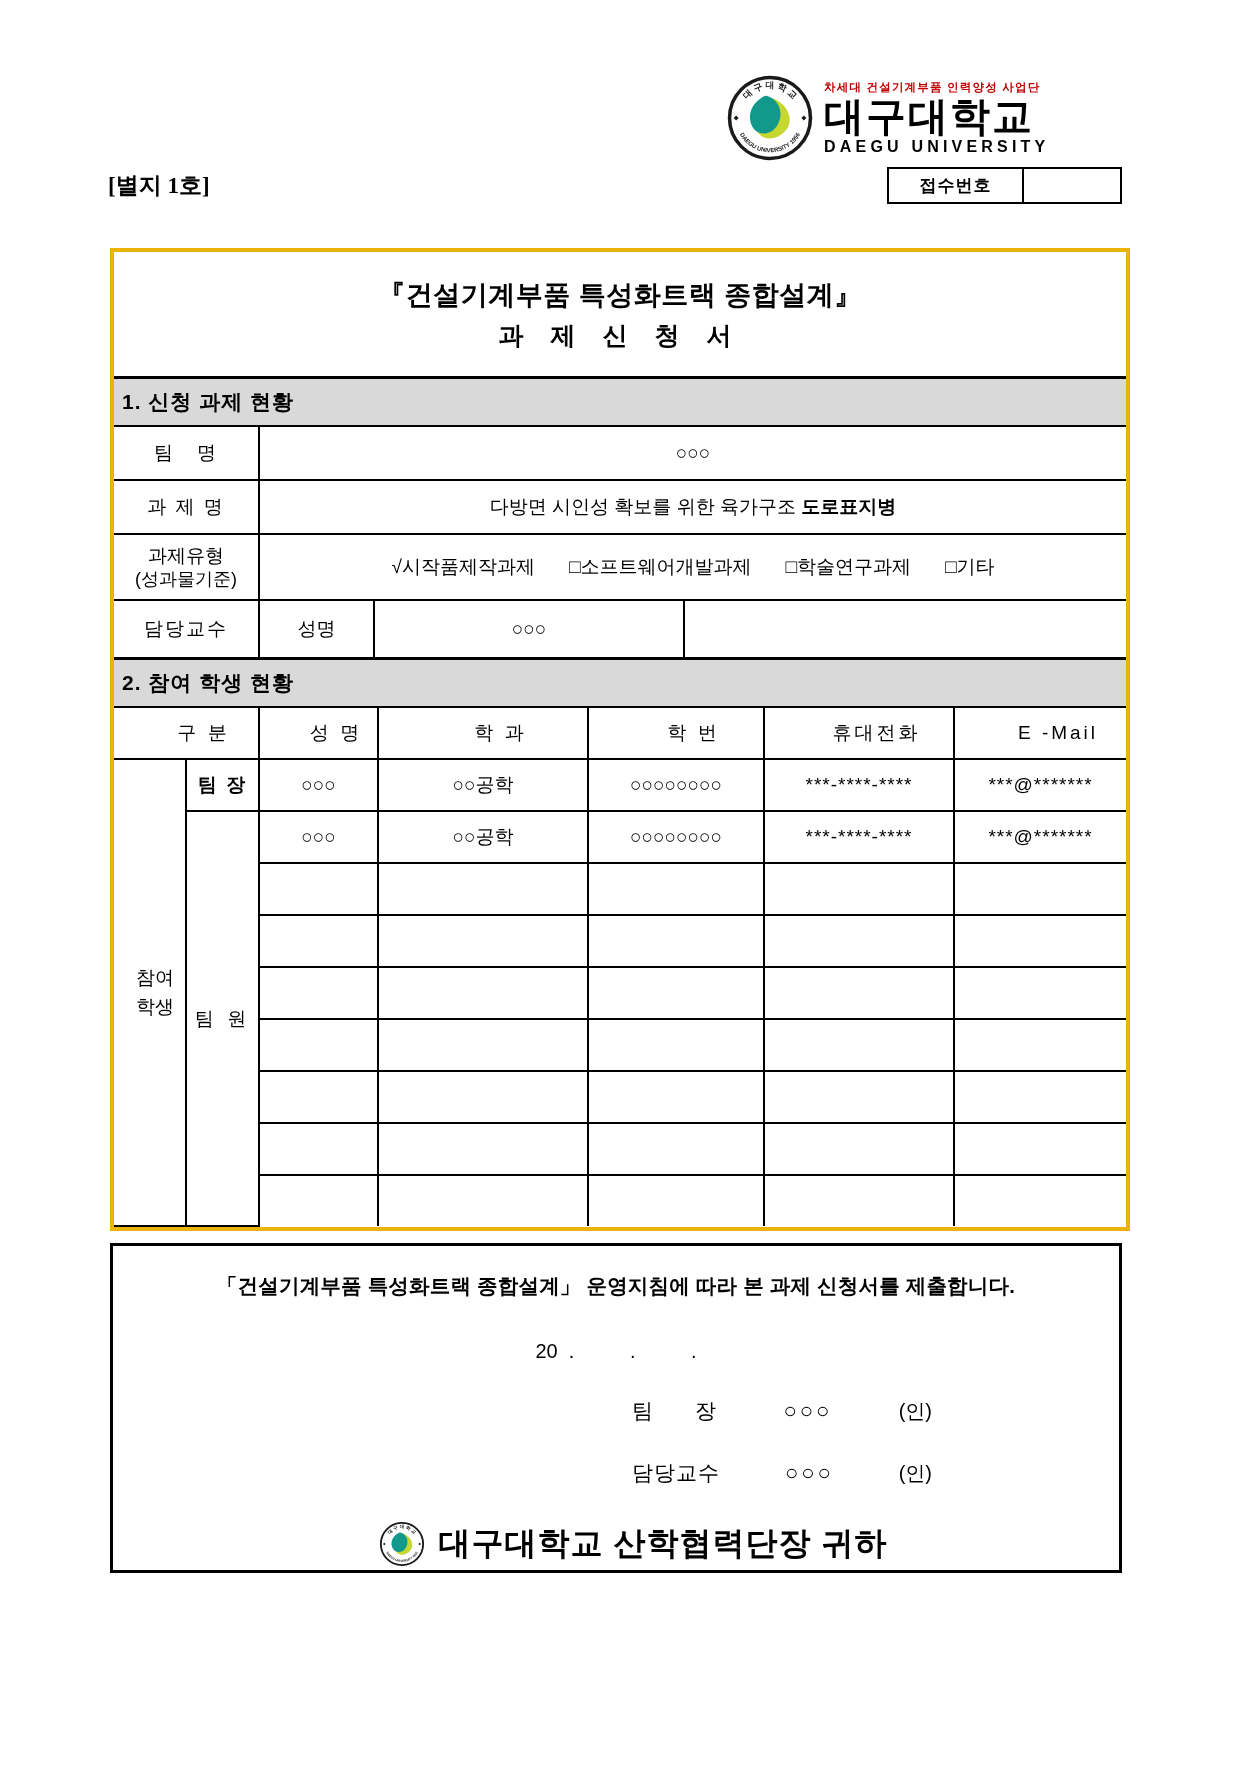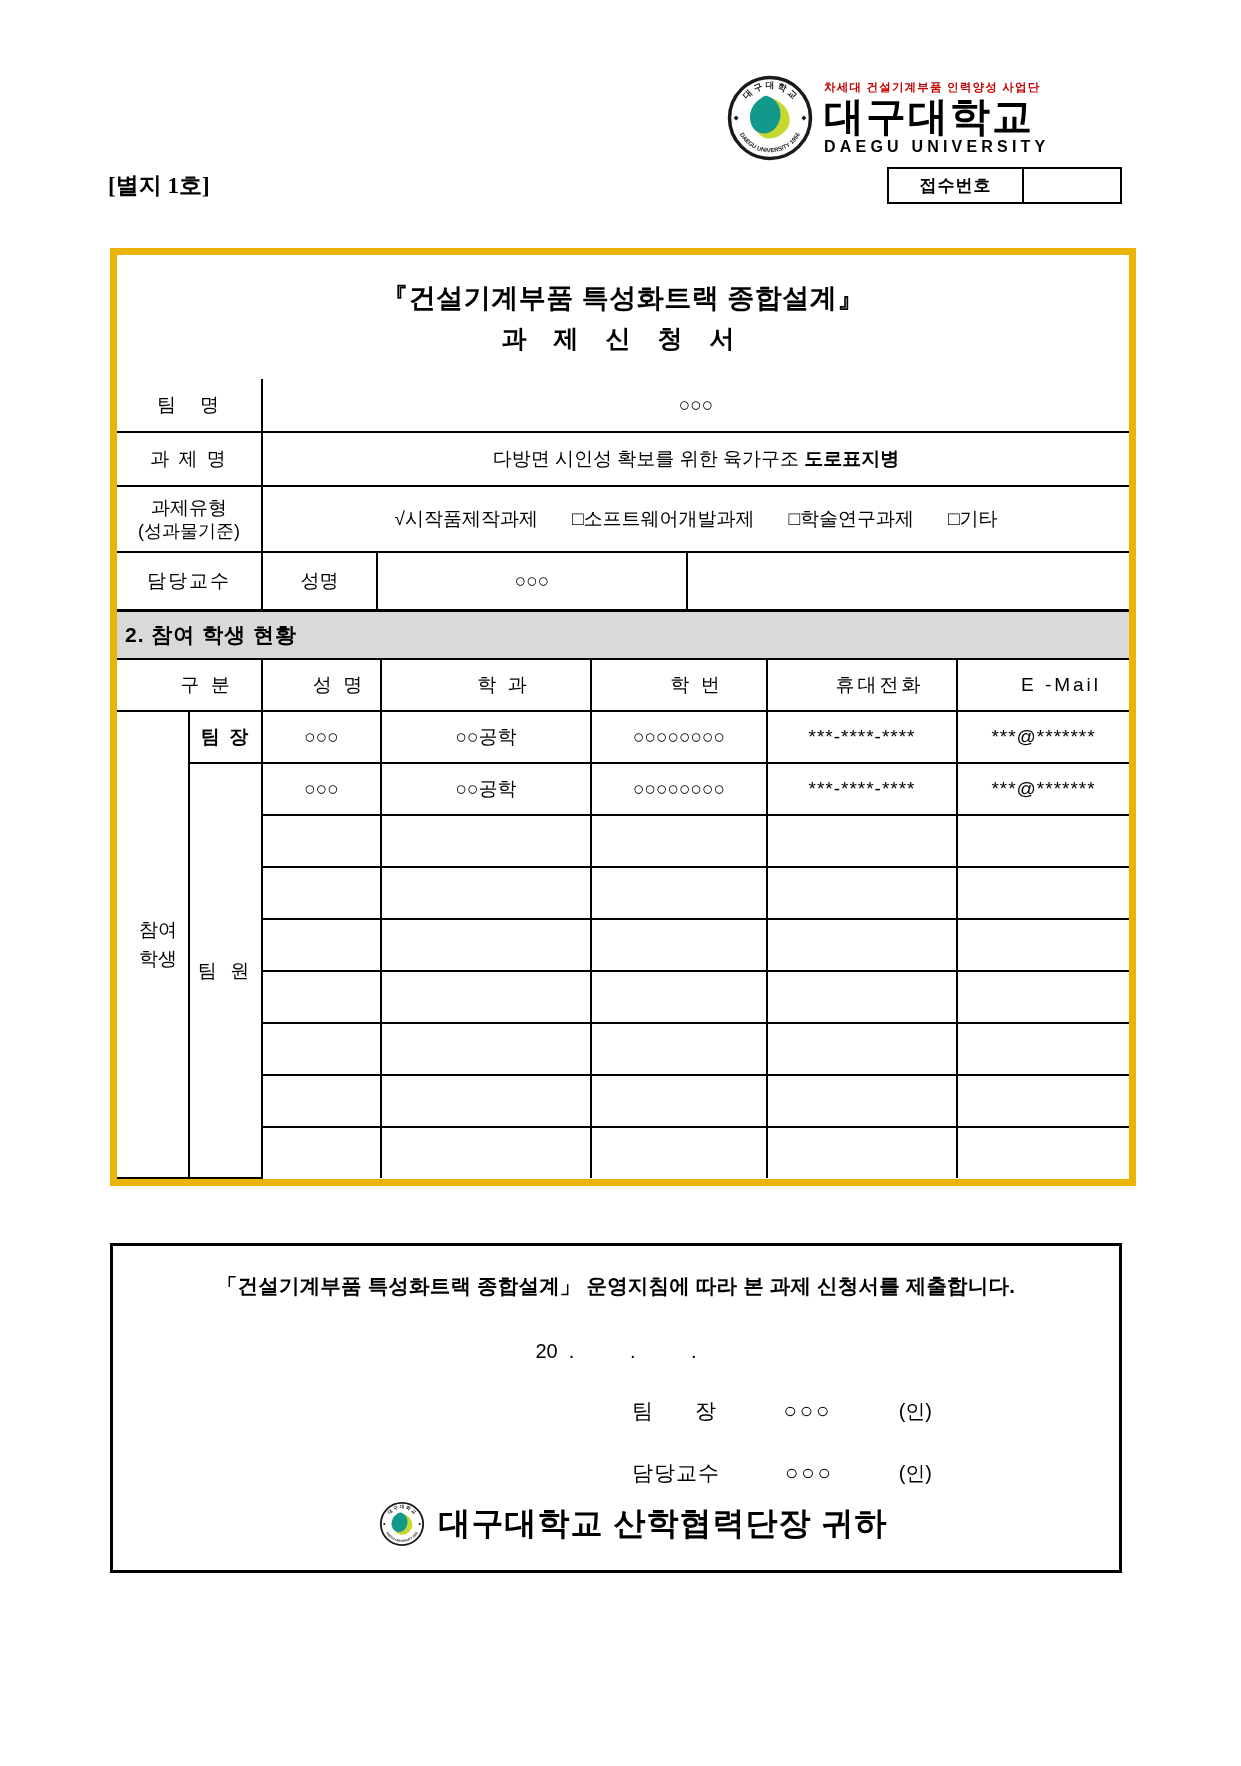--- a/index.html
+++ b/index.html
@@ -15,21 +15,21 @@
   .univ-kr{font-size:40px;font-weight:900;letter-spacing:2px;line-height:1.02;white-space:pre;}
   .univ-en{font-size:16px;font-weight:bold;letter-spacing:4.2px;margin-top:1px;white-space:pre;}
   
   .attachment-label{position:absolute;left:108px;top:170px;font-size:23px;font-weight:bold;
     font-family:"Liberation Serif","DejaVu Serif",serif;}
   .receipt-box{position:absolute;left:887px;top:167px;width:235px;height:37px;border:2px solid #000;display:flex;box-sizing:border-box;}
   .receipt-label{width:133px;border-right:2px solid #000;display:flex;align-items:center;justify-content:center;
     font-size:17px;font-weight:bold;letter-spacing:1px;}
   .receipt-value{flex:1;}
   
-  .main-form{position:absolute;left:110px;top:248px;width:1012px;border:7px solid #eab308;box-sizing:content-box;background:#fff;}
+  .main-form{position:absolute;left:110px;top:248px;width:1012px;border:4px solid #eab308;box-sizing:content-box;background:#fff;}
   .title-block{height:124px;display:flex;flex-direction:column;align-items:center;justify-content:center;gap:6px;}
   .title-quote{font-size:27px;font-weight:bold;letter-spacing:0.5px;}
   .title-main{font-size:25px;font-weight:900;letter-spacing:10px;}
   .band{background:#d9d9d9;border-top:3px solid #000;border-bottom:2px solid #000;
     font-size:21px;font-weight:bold;padding:9px 6px 9px 8px;letter-spacing:1px;}
   table.frm{width:100%;border-collapse:collapse;table-layout:fixed;}
   table.frm td{border:2px solid #000;text-align:center;vertical-align:middle;font-size:19px;overflow:hidden;}
   table.frm td:first-child{border-left:none;}
   table.frm td:last-child{border-right:none;}
   table.frm tr:first-child td{border-top:none;}
@@ -49,21 +49,21 @@
   .grp{line-height:1.5;font-size:19px;padding-left:12px;}
   .masked{font-size:15px;letter-spacing:1px;}
   
   .footer-box{position:absolute;left:110px;top:1243px;width:1012px;height:330px;border:3px solid #000;box-sizing:border-box;}
   .statement{margin-top:26px;text-align:center;font-size:20.5px;font-weight:600;letter-spacing:0.2px;}
   .date-line{margin-top:40px;text-align:center;font-size:20px;white-space:pre;}
   .sign-row{width:300px;margin:34px 187px 0 auto;display:flex;align-items:center;justify-content:space-between;font-size:21px;}
   .sign-label{white-space:pre;letter-spacing:1px;}
   .sign-name{font-size:22px;letter-spacing:3px;}
   .sign-seal{font-size:20px;}
-  .recipient-row{margin-top:14px;display:flex;align-items:center;justify-content:center;gap:14px;padding-left:34px;}
+  .recipient-row{margin-top:34px;display:flex;align-items:center;justify-content:center;gap:14px;padding-left:34px;}
   .recipient-text{font-size:32px;font-weight:900;letter-spacing:1px;}
   .emblem-small{width:46px;height:46px;flex:0 0 auto;}
   .hidden-defs{position:absolute;width:0;height:0;overflow:hidden;}
 </style>
 </head>
 <body>
 
 <svg class="hidden-defs" aria-hidden="true">
   <symbol id="emblem-sym" viewBox="0 0 100 100">
     <circle cx="50" cy="50" r="46" fill="#ffffff" stroke="#1a1a1a" stroke-width="4"></circle>
@@ -100,20 +100,21 @@
   <div class="receipt-value"></div>
 </div>
 
 <div class="main-form">
 
   <div class="title-block">
     <div class="title-quote">『건설기계부품 특성화트랙 종합설계』</div>
     <div class="title-main">과 제 신 청 서</div>
   </div>
 
+  <div class="band">1. 신청 과제 현황</div>
 
   <table class="frm t1">
     <colgroup>
       <col style="width:145px">
         <col style="width:115px">
         <col style="width:120px">
         <col style="width:120px">
       <col style="width:70px">
         <col style="width:95px">
         <col style="width:110px">

